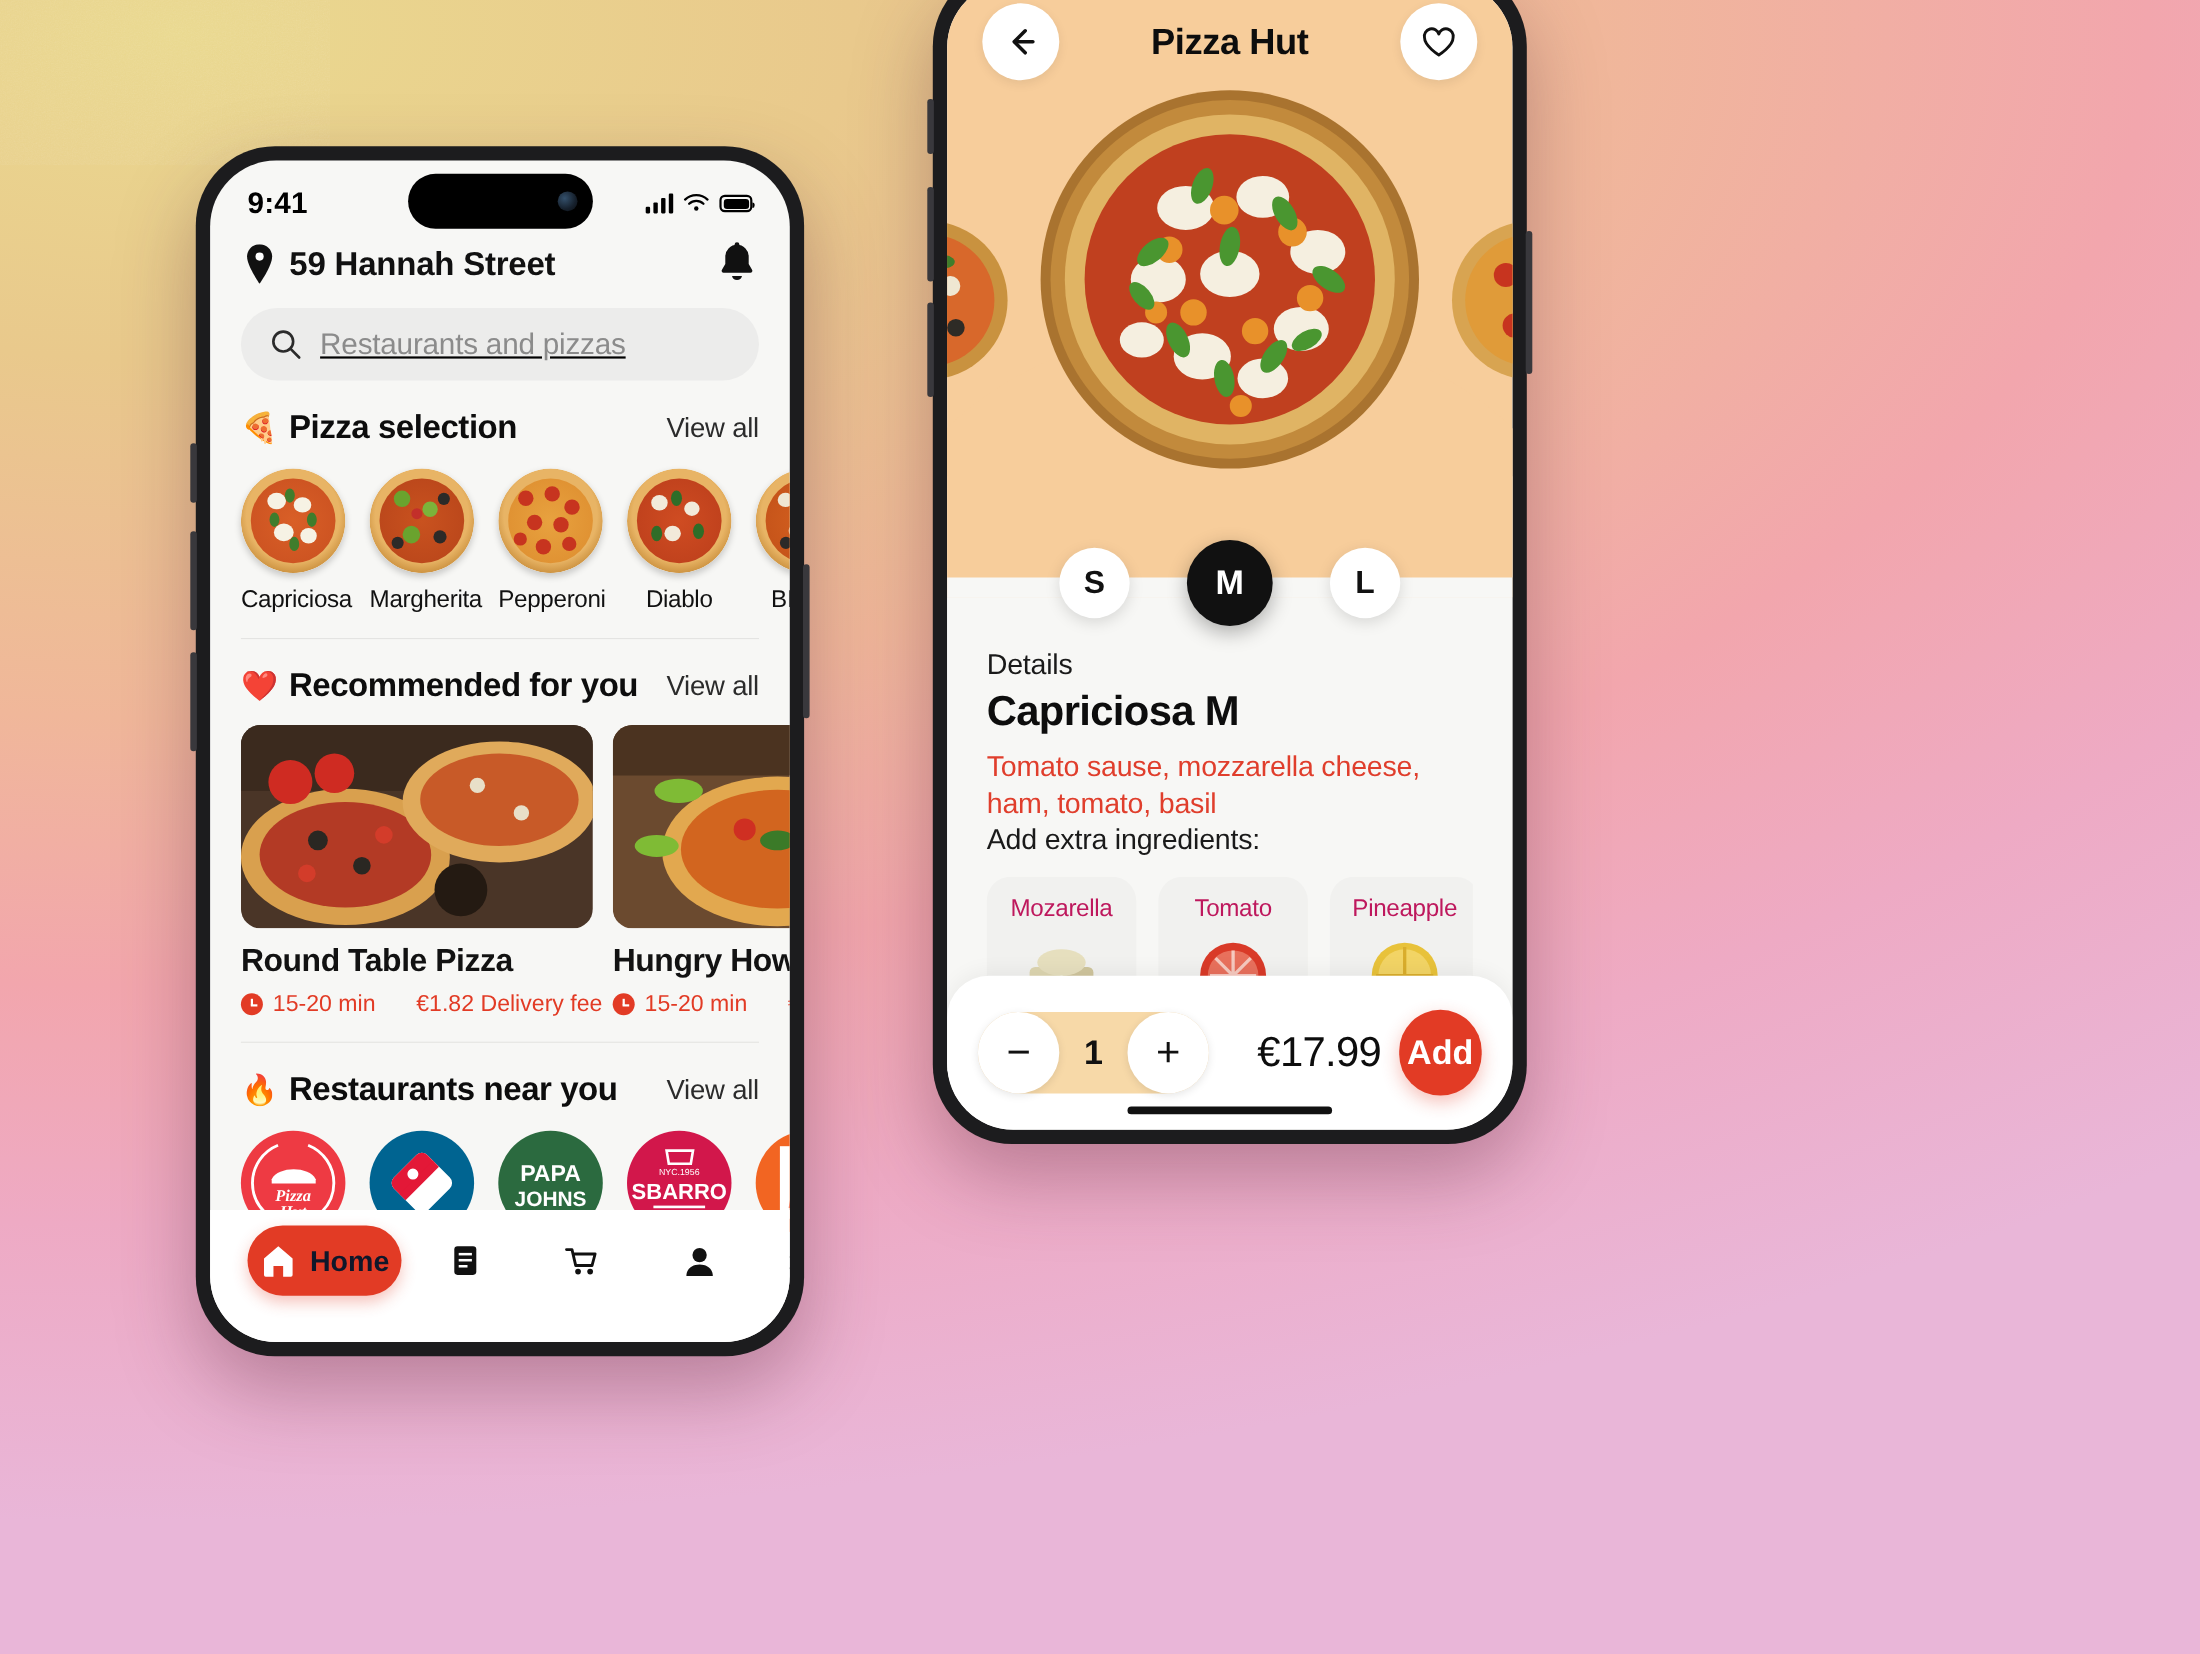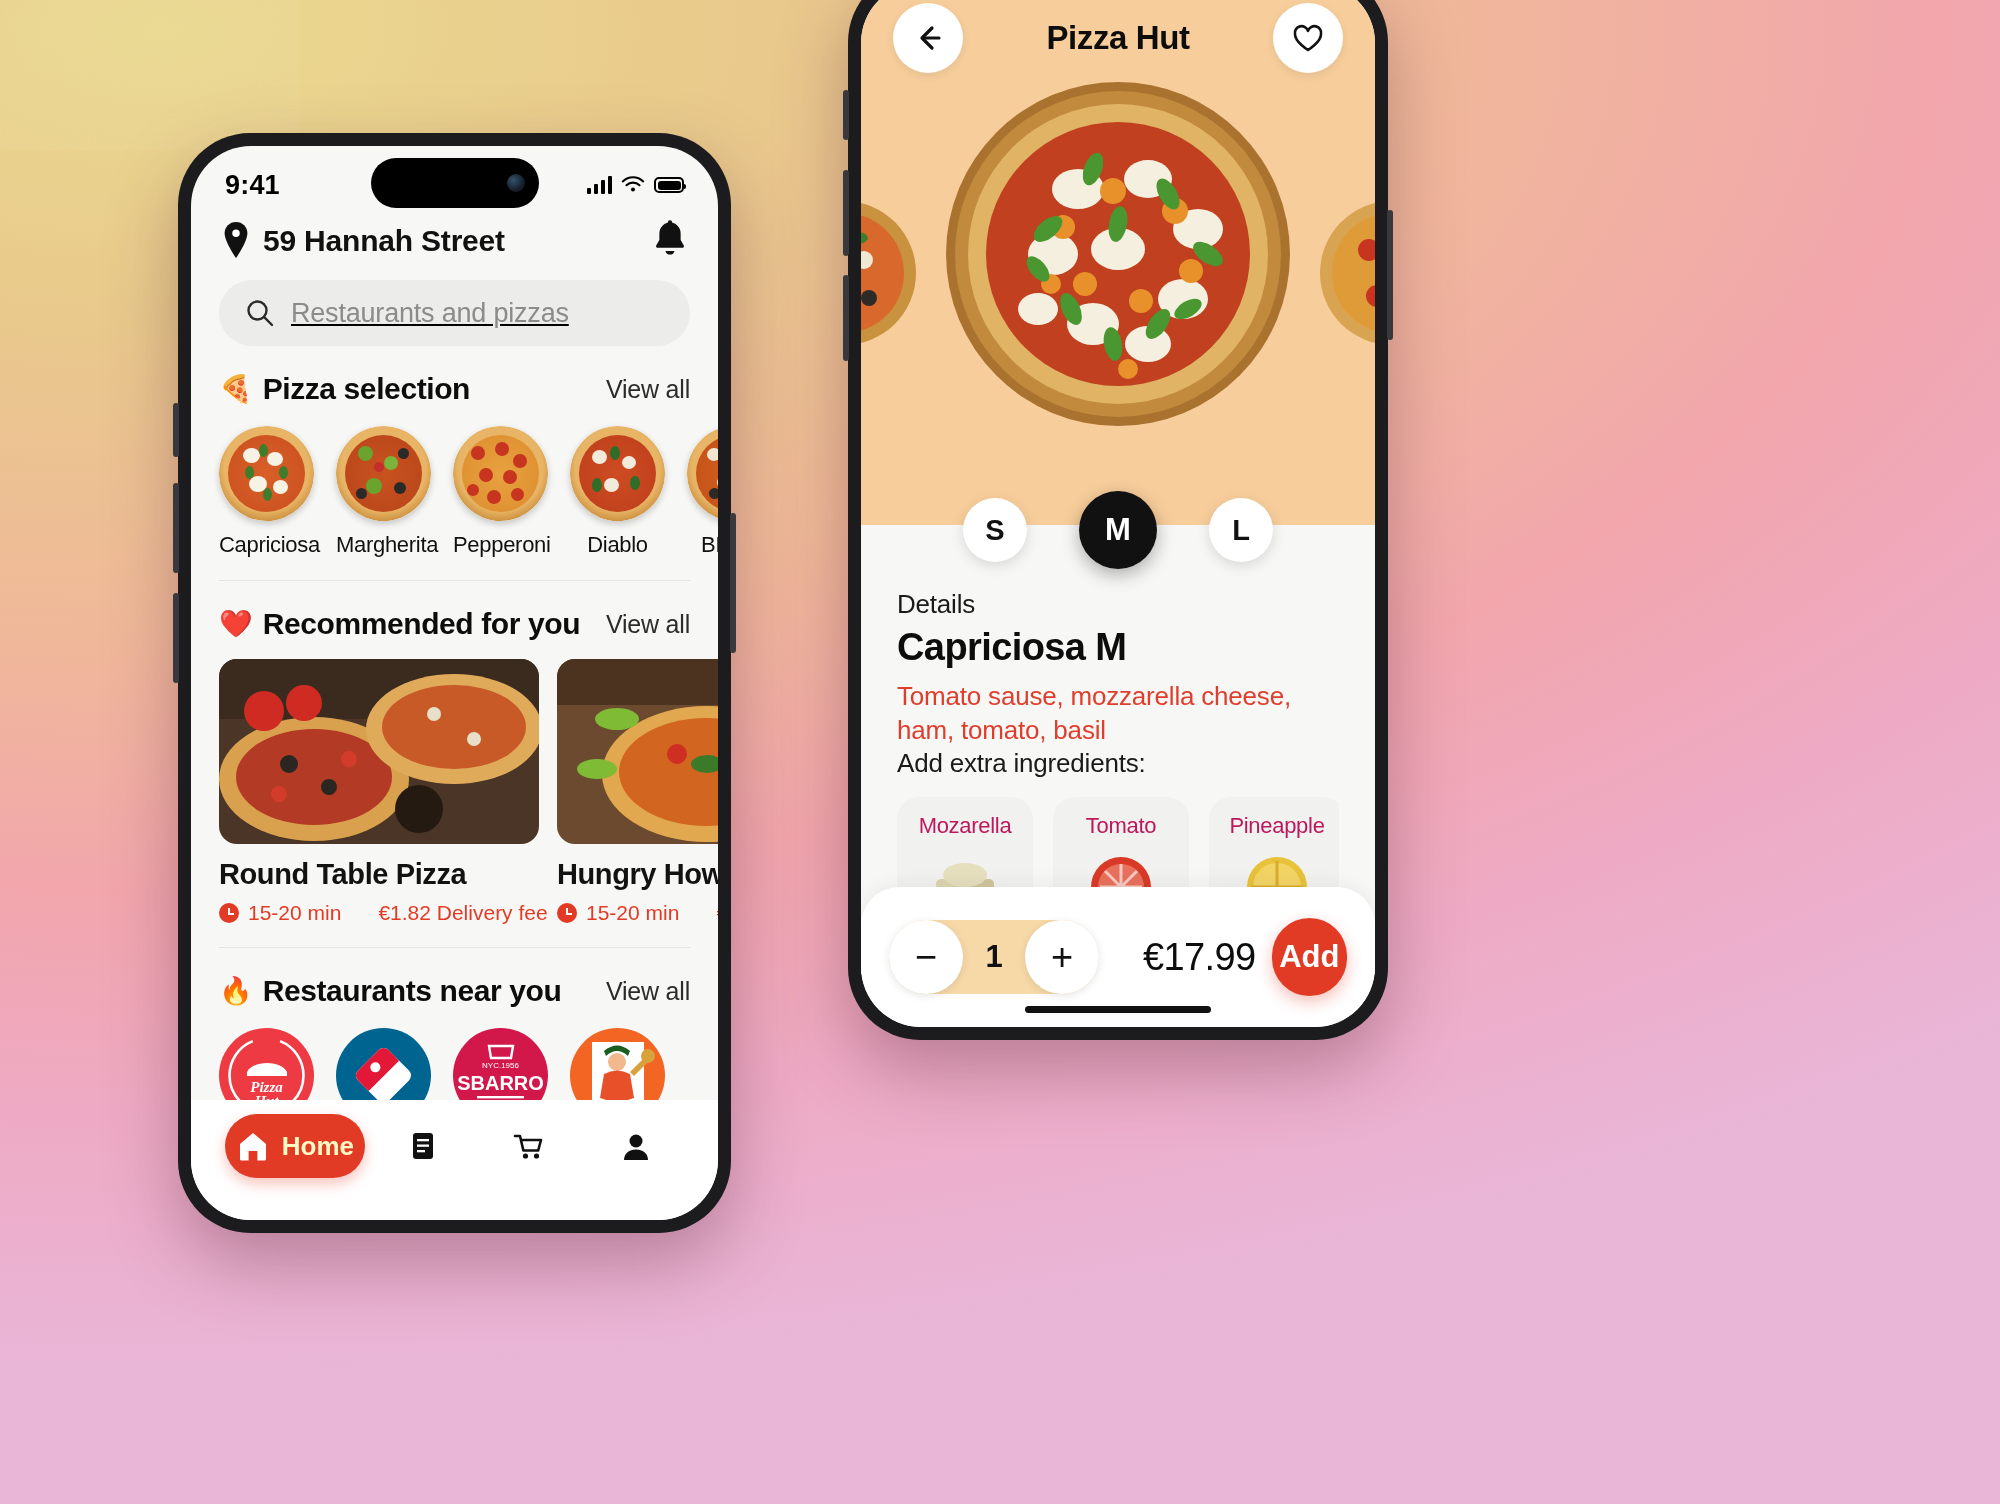--- a/index.html
+++ b/index.html
@@ -123,21 +123,21 @@
 
   .tabbar {
     position: absolute; left: 0; right: 0; bottom: 0; height: 120px;
     background: #fff; display: flex; align-items: flex-start; padding: 14px 34px 0 34px; gap: 10px;
   }
   .tab { flex: 1; display: flex; align-items: center; justify-content: center; height: 64px; }
   .tab.active {
     background: #E23B25; border-radius: 32px; gap: 12px; flex: 1.45;
     box-shadow: 0 6px 14px rgba(226,59,37,.3);
   }
-  .tab.active .tab-label { color: #fef9c3; font-size: 26px; font-weight: 600; }
+  .tab.active .tab-label { color: #0f172a; font-size: 26px; font-weight: 600; }
   .tab svg { width: 34px; height: 34px; }
 
   
   #phone-right { left: 848px; top: -30px; width: 540px; height: 1070px; }
   #phone-right .side-l1 { position:absolute; left:-5px; top:120px; width:6px; height:50px; background:#39383c; border-radius:3px; }
   #phone-right .side-l2 { position:absolute; left:-5px; top:200px; width:6px; height:86px; background:#39383c; border-radius:3px; }
   #phone-right .side-l3 { position:absolute; left:-5px; top:305px; width:6px; height:86px; background:#39383c; border-radius:3px; }
   #phone-right .side-r1 { position:absolute; right:-5px; top:240px; width:6px; height:130px; background:#39383c; border-radius:3px; }
 
   .hero {
@@ -456,20 +456,29 @@
               <rect x="26" y="26" width="43" height="43" rx="7" fill="#fff"></rect>
               <rect x="26" y="26" width="43" height="21.5" rx="7" fill="#E31837"></rect>
               <rect x="26" y="40" width="43" height="8" fill="#E31837"></rect>
               <circle cx="47.5" cy="36" r="5" fill="#fff"></circle>
               <circle cx="38" cy="58" r="5" fill="#fff"></circle>
               <circle cx="57" cy="58" r="5" fill="#fff"></circle>
             </g>
           </svg>
         </div>
         <div class="rest-label">Domino's</div>
+      </div>
+      <div class="rest-item">
+        <div class="logo" style="background:#2B6A3F">
+          <svg viewBox="0 0 95 95" width="95" height="95">
+            <text x="47.5" y="46" font-family="Liberation Sans, sans-serif" font-weight="bold" font-size="21" fill="#fff" text-anchor="middle">PAPA</text>
+            <text x="47.5" y="68" font-family="Liberation Sans, sans-serif" font-weight="bold" font-size="19" fill="#fff" text-anchor="middle">JOHNS</text>
+          </svg>
+        </div>
+        <div class="rest-label">Papa John's</div>
       </div>
       <div class="rest-item">
         <div class="logo" style="background:#D2174B">
           <svg viewBox="0 0 95 95" width="95" height="95">
             <path d="M36 18 L60 18 L58 30 L38 30 Z" fill="none" stroke="#fff" stroke-width="2.4"></path>
             <text x="47.5" y="40" font-family="Liberation Sans, sans-serif" font-size="8" fill="#fff" text-anchor="middle">NYC.1956</text>
             <text x="47.5" y="62" font-family="Liberation Sans, sans-serif" font-weight="bold" font-size="20" fill="#fff" text-anchor="middle">SBARRO</text>
             <rect x="24" y="68" width="47" height="2.4" fill="#fff"></rect>
           </svg>
         </div>

